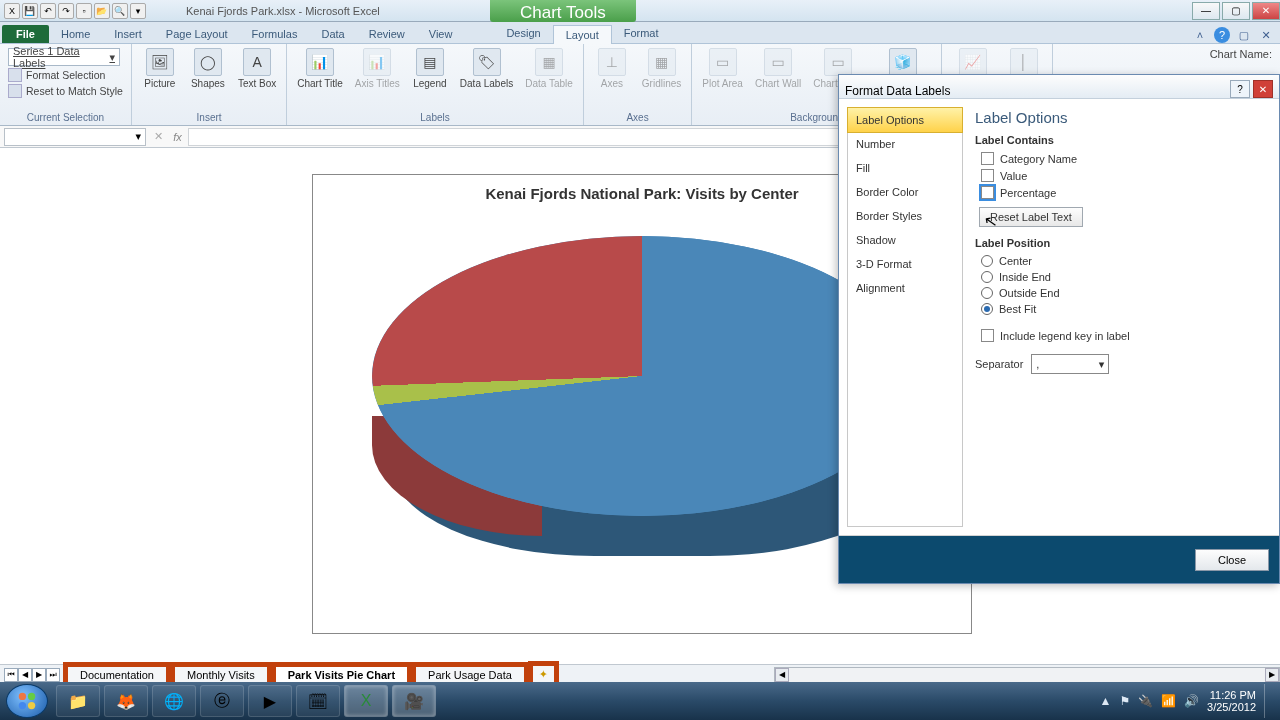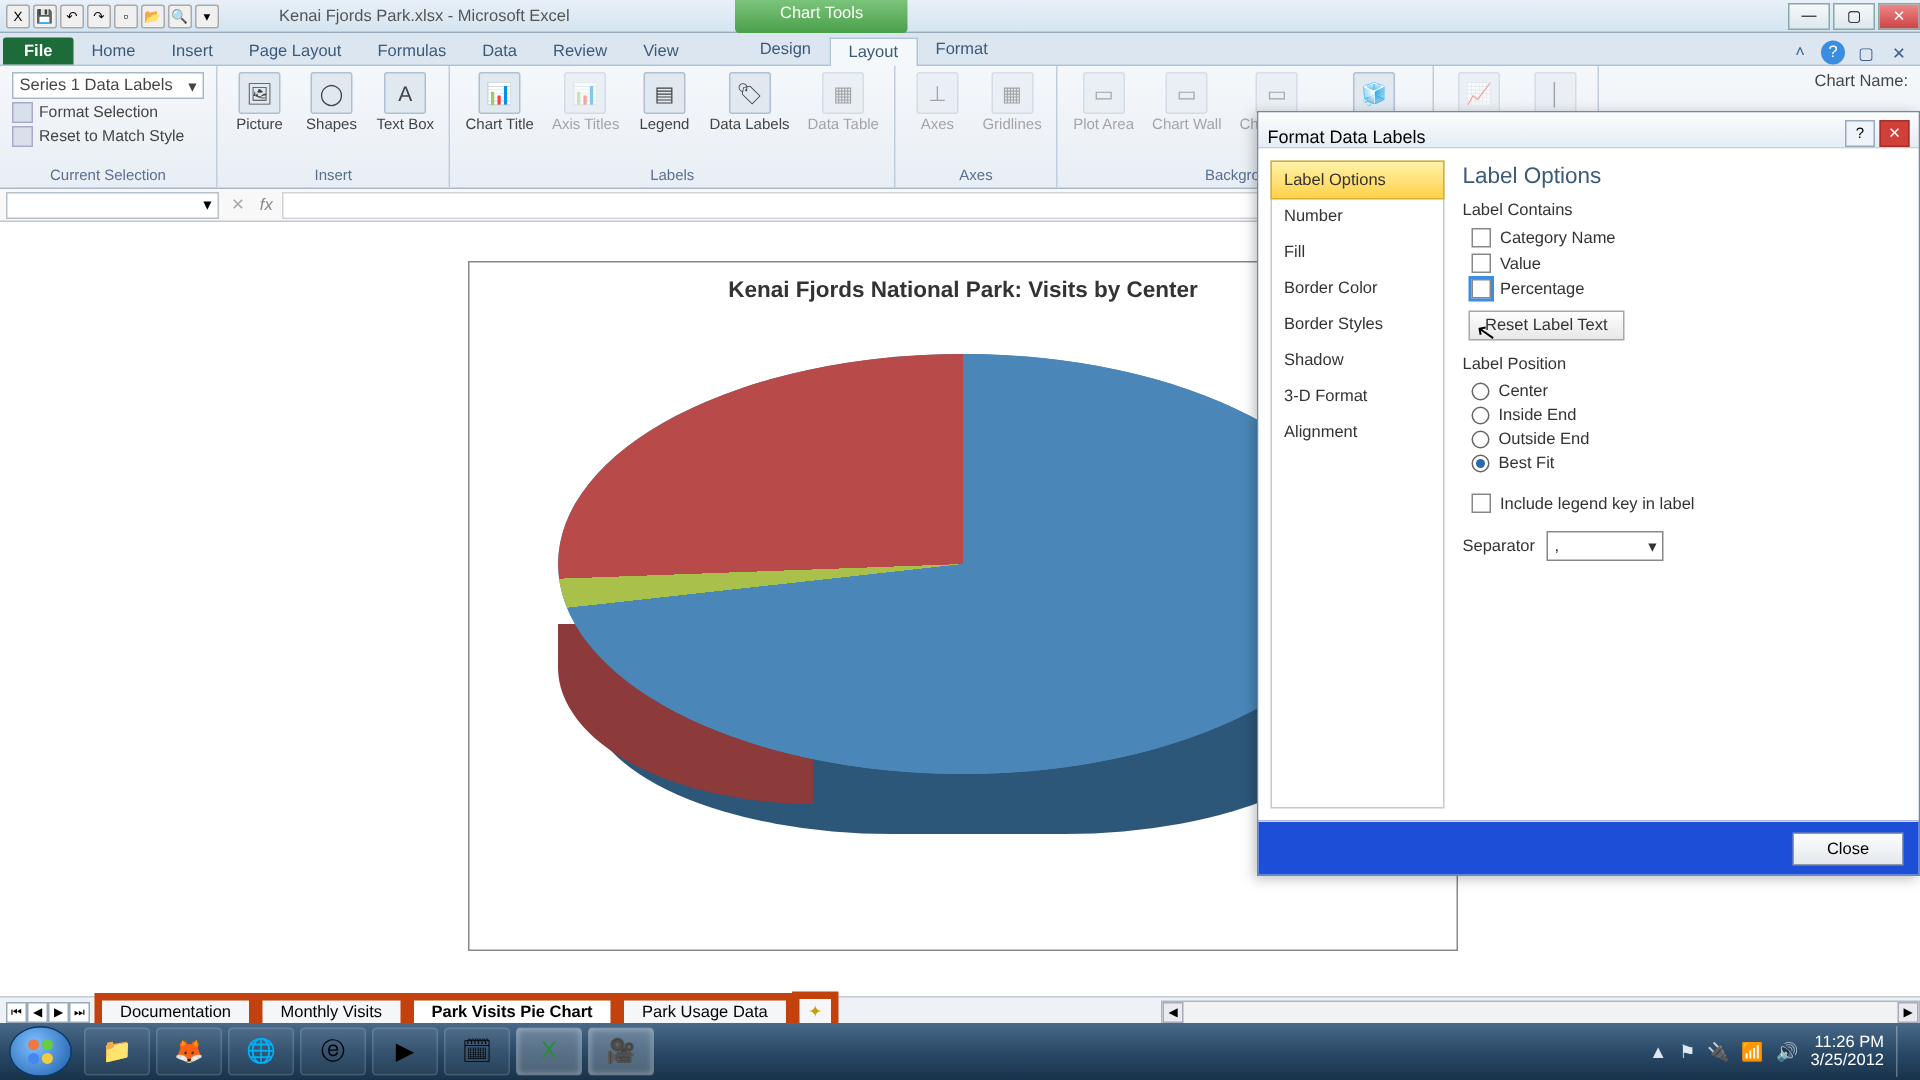--- a/index.html
+++ b/index.html
@@ -6,41 +6,41 @@
 body { width: 1280px; height: 720px; overflow: hidden; background: #fff; position: relative; }
 
 
 .titlebar { height: 22px; background: linear-gradient(#e8f0f8,#d4e4f0); display: flex; align-items: center; font-size: 11px; padding-left: 4px; border-bottom: 1px solid #9ab; }
 .qat { display: flex; gap: 2px; align-items: center; }
 .qat-btn { width: 16px; height: 16px; background: #f0f0f0; border: 1px solid #aaa; border-radius: 2px; font-size: 9px; display:flex;align-items:center;justify-content:center;}
 .title-text { margin-left: 40px; color: #555; }
 .win-controls { margin-left: auto; display: flex; }
 .win-btn { width: 28px; height: 18px; border: 1px solid #8aa; background: linear-gradient(#f8f8f8,#dde8f0); font-size:10px; display:flex;align-items:center;justify-content:center; margin-left:2px;}
 .win-btn.close-w { background: linear-gradient(#e88,#c44); color:#fff;}
-.chart-tools-tab { position:absolute; left:490px; top:0; height:22px; background:linear-gradient(#7bc47b,#4a9f4a); color:#fff; padding:3px 30px; font-size:11px; border-radius:0 0 3px 3px;}
+.chart-tools-tab { position:absolute; left:490px; top:0; height:22px; background:linear-gradient(#7bc47b,#4a9f4a); color:#fff; padding:3px 30px; font-size:17px; border-radius:0 0 3px 3px;}
 
 
 .ribbon-tabs { height: 22px; background: #dce6f0; display: flex; align-items: flex-end; font-size: 11px; padding-left: 2px; border-bottom:1px solid #b0c4d8;}
 .file-tab { background: #1e6b3a; color:#fff; padding: 3px 14px; font-weight:bold; border-radius:2px 2px 0 0;}
 .rtab { padding: 3px 12px; color: #3b5a7a; cursor: default; }
 .rtab.active { background: #f5f8fb; border:1px solid #b0c4d8; border-bottom:none; position:relative; top:1px;}
 .subtabs { margin-left: 30px; display:flex;}
 .ribbon-right { margin-left:auto; display:flex; gap:6px; padding-right:6px; align-items:center;}
 .ribbon-right span{ width:16px;height:16px; font-size:11px; color:#406090; display:flex;align-items:center;justify-content:center;}
 
 
 .ribbon { height: 82px; background: linear-gradient(#f5f8fb,#e8eef5); border-bottom: 1px solid #a8b8c8; display: flex; font-size: 10px; color:#444; position:relative;}
 .group { border-right: 1px solid #c0cedc; padding: 2px 6px 0 6px; display:flex; flex-direction:column; }
 .group-body { flex:1; display:flex; align-items:flex-start; gap:4px;}
 .group-label { text-align:center; font-size:10px; color:#5a7090; padding-bottom:2px;}
 .vbtn { display:flex; flex-direction:column; align-items:center; justify-content:flex-start; padding:2px 4px; gap:2px; min-width:44px;}
 .vbtn .ico { width:28px; height:28px; background:#e0e8f0; border:1px solid #b0c0d0; border-radius:2px; display:flex;align-items:center;justify-content:center; font-size:14px;}
 .vbtn .lbl { text-align:center; line-height:11px;}
 .sel-group { display:flex; flex-direction:column; gap:2px; padding:2px;}
-.sel-combo { width:128px; height:18px; border:1px solid #a8b8c8; background:#fff; font-size:11px; padding:0 4px; display:flex; align-items:center; justify-content:space-between;}
+.sel-combo { width:112px; height:18px; border:1px solid #a8b8c8; background:#fff; font-size:11px; padding:0 4px; display:flex; align-items:center; justify-content:space-between;text-decoration:underline;}
 .sel-row { font-size:10.5px; display:flex; align-items:center; gap:4px;}
 .sel-row .mini{width:14px;height:14px;background:#d8e0ec;border:1px solid #aac;display:inline-block;}
 .chart-name-box { position:absolute; right:8px; top:4px; font-size:11px; color:#444;}
 
 
 .fbar { height: 22px; border-bottom:1px solid #c0c8d0; display:flex; align-items:center; font-size:11px; background:#f8f8f8;}
 .namebox { width:142px; height:18px; border:1px solid #b8c0c8; margin:0 4px; background:#fff; padding:0 4px; display:flex;align-items:center;justify-content:space-between;}
 .fxlabel { font-style:italic; color:#888; margin:0 6px;}
 .fxinput { flex:1; height:18px; border:1px solid #d0d4d8; background:#fff;}
 
@@ -63,31 +63,31 @@
 .dlg-title { height:24px; background:linear-gradient(#fdfdfd,#e4ecf4); border-bottom:1px solid #c4d0dc; display:flex; align-items:flex-end; padding:0 6px; font-size:12px;}
 .dlg-title .t { flex:1;}
 .dlg-title .tb { width:20px; height:18px; border:1px solid #9ab; background:#eef4fa; font-size:10px; display:flex;align-items:center;justify-content:center; margin-left:3px;}
 .dlg-title .tb.cl { background:#d04038; color:#fff; border-color:#a03028;}
 .dlg-body { flex:1; display:flex; background:#fff; border:0;}
 .dlg-nav { width:116px; border:1px solid #c8c8c8; margin:8px 0 8px 8px; background:#fff; font-size:11px;}
 .dlg-nav div { padding:6px 8px; border-bottom:0; color:#333; cursor:default;}
 .dlg-nav div.sel { background:linear-gradient(#fff2a8,#ffd24a); border:1px solid #d8b030; margin:-1px;}
 .dlg-main { flex:1; padding:10px 12px; font-size:11px; color:#333;}
 .dlg-main h3 { font-size:15px; font-weight:normal; color:#3a5a7a; margin-bottom:8px;}
-.subhead { font-size:11px; color:#333; margin:4px 0;}
+.subhead { font-size:11px; color:#333; margin:4px 0;font-weight:bold;}
 .chk-row, .rad-row { display:flex; align-items:center; gap:6px; padding:2px 0 2px 6px;}
 .chk { width:13px; height:13px; border:1px solid #888; background:#fff; display:inline-block;}
 .chk.hl { outline:2px solid #3a8de0;}
 .rad { width:12px; height:12px; border:1px solid #666; border-radius:50%; background:#fff; display:inline-flex;align-items:center;justify-content:center;}
 .rad.on::after { content:''; width:6px; height:6px; background:#2a6ab0; border-radius:50%;}
 .disabled { color:#999;}
 .btn-inline { display:inline-block; border:1px solid #a0a8b0; background:linear-gradient(#fdfdfd,#e8e8e8); padding:3px 10px; font-size:11px; margin:6px 4px;}
 .sep-row { display:flex; align-items:center; gap:8px; margin-top:10px;}
 .sep-combo { width:78px; height:20px; border:1px solid #888; background:#fff; display:flex; align-items:center; justify-content:space-between; padding:0 4px; font-size:11px;}
-.dlg-footer { height:36px; border-top:1px solid #d4d4d4; display:flex; justify-content:flex-end; align-items:center; padding:0 10px; background:#1d4ed8;}
+.dlg-footer { height:48px; border-top:1px solid #d4d4d4; display:flex; justify-content:flex-end; align-items:center; padding:0 10px; background:#0c4a6e;}
 .dlg-close-btn { width:74px; height:22px; border:1px solid #8a98a8; background:linear-gradient(#fdfdfd,#e4e8ec); font-size:11px;}
 
 
 .cursor { position:absolute; left:984px; top:212px; font-size:14px; color:#000; pointer-events:none; transform:rotate(-10deg);}
 .cursor::before{content:'↖'; font-size:16px;}
 
 
 .tabrow { position:absolute; left:0; right:0; bottom:36px; height:20px; background:#eef2f6; border-top:1px solid #c0c8d0; display:flex; align-items:center; font-size:11px;}
 .tabnav { display:flex; gap:0; padding:0 4px;}
 .tabnav span{ width:14px; height:14px; border:1px solid #9ab; background:#fff; font-size:8px; display:flex;align-items:center;justify-content:center;}

